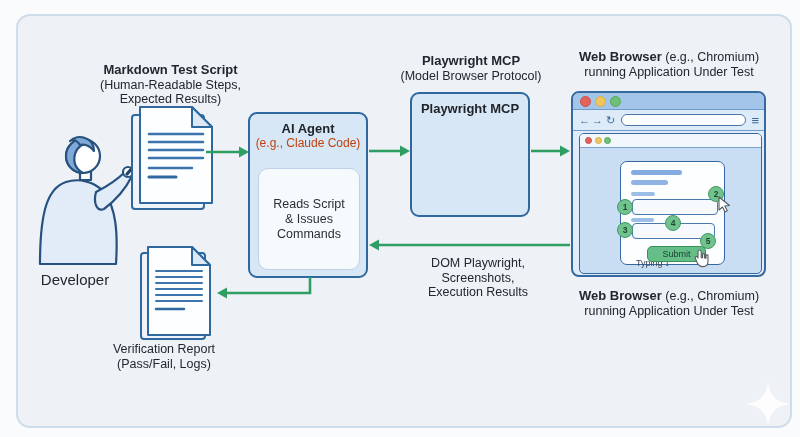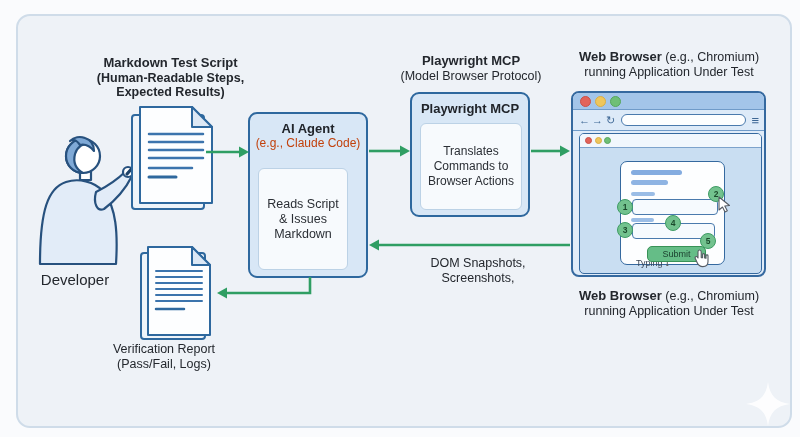--- a/index.html
+++ b/index.html
@@ -52,21 +52,21 @@
   .ibeam { font-family:"DejaVu Serif", serif; margin-left:3px; color:#555; }
   .cursor { position:absolute; }
   svg.layer { position:absolute; left:0; top:0; pointer-events:none; }
 </style>
 </head>
 <body>
 
 <div id="canvas">
   <div class="frame"></div>
 
-  <div class="lbl" style="left:78px; top:56px; width:185px;font-weight:bold;">
+  <div class="lbl" style="left:78px; top:63px; width:185px;">
     <b>Markdown Test Script</b><br>
     <span>(Human-Readable Steps,</span><br>
     <span>Expected Results)</span>
   </div>
 
   <div class="lbl" style="left:381px; top:54px; width:180px;">
     <b>Playwright MCP</b><br>
     <span>(Model Browser Protocol)</span>
   </div>
 
@@ -74,22 +74,23 @@
     <b>Web Browser</b><span> (e.g., Chromium)</span><br>
     <span>running Application Under Test</span>
   </div>
 
   <div class="lbl" style="left:562px; top:289px; width:214px;">
     <b>Web Browser</b><span> (e.g., Chromium)</span><br>
     <span>running Application Under Test</span>
   </div>
 
   <div class="lbl" style="left:403px; top:256px; width:150px;">
-    <span>DOM Snapshots,</span><br>
+    <span>DOM Playwright,</span><br>
     <span>Screenshots,</span><br>
+    <span>Execution Results</span>
   </div>
 
   <div class="lbl" style="left:25px; top:273px; width:100px; font-size:15px;">Developer</div>
 
   <div class="lbl" style="left:79px; top:342px; width:170px;text-align:center;">
     <span>Verification Report</span><br>
     <span>(Pass/Fail, Logs)</span>
   </div>
 
   <svg class="layer" style="left:26px; top:130px;" width="118" height="138" viewBox="0 0 118 138">
@@ -137,38 +138,31 @@
       <line x1="16" y1="43" x2="62" y2="43"></line>
       <line x1="16" y1="49" x2="62" y2="49"></line>
       <line x1="16" y1="55" x2="62" y2="55"></line>
     </g>
     <line x1="16" y1="63" x2="44" y2="63" stroke="#2e689e" stroke-width="2.5" stroke-linecap="round"></line>
   </svg>
 
   <div class="bluebox" style="left:248px; top:112px; width:120px; height:166px;">
     <div class="title">AI Agent</div>
     <div class="subtitle">(e.g., Claude Code)</div>
-    <div class="innerbox" style="left:8px; top:54px; width:90px; height:102px;">
+    <div class="innerbox" style="left:8px; top:54px; width:102px; height:102px;border-radius:10px;">
       <div>
         <span>Reads Script</span><br>
         <span>&amp; Issues</span><br>
-        <span>Markdown</span>
+        <span>Commands</span>
       </div>
     </div>
   </div>
 
   <div class="bluebox" style="left:410px; top:92px; width:120px; height:125px;">
     <div class="title">Playwright MCP</div>
-    <div class="innerbox" style="left:8px; top:29px; width:102px; height:87px; font-size:12px;">
-      <div>
-        <span>Translates</span><br>
-        <span>Commands to</span><br>
-        <span>Browser Actions</span>
-      </div>
-    </div>
   </div>
 
   <div class="browser">
     <div class="titlebar">
       <div class="dot big red"></div>
       <div class="dot big yellow"></div>
       <div class="dot big green"></div>
     </div>
     <div class="toolbar">
       <span class="navglyph">←</span>

